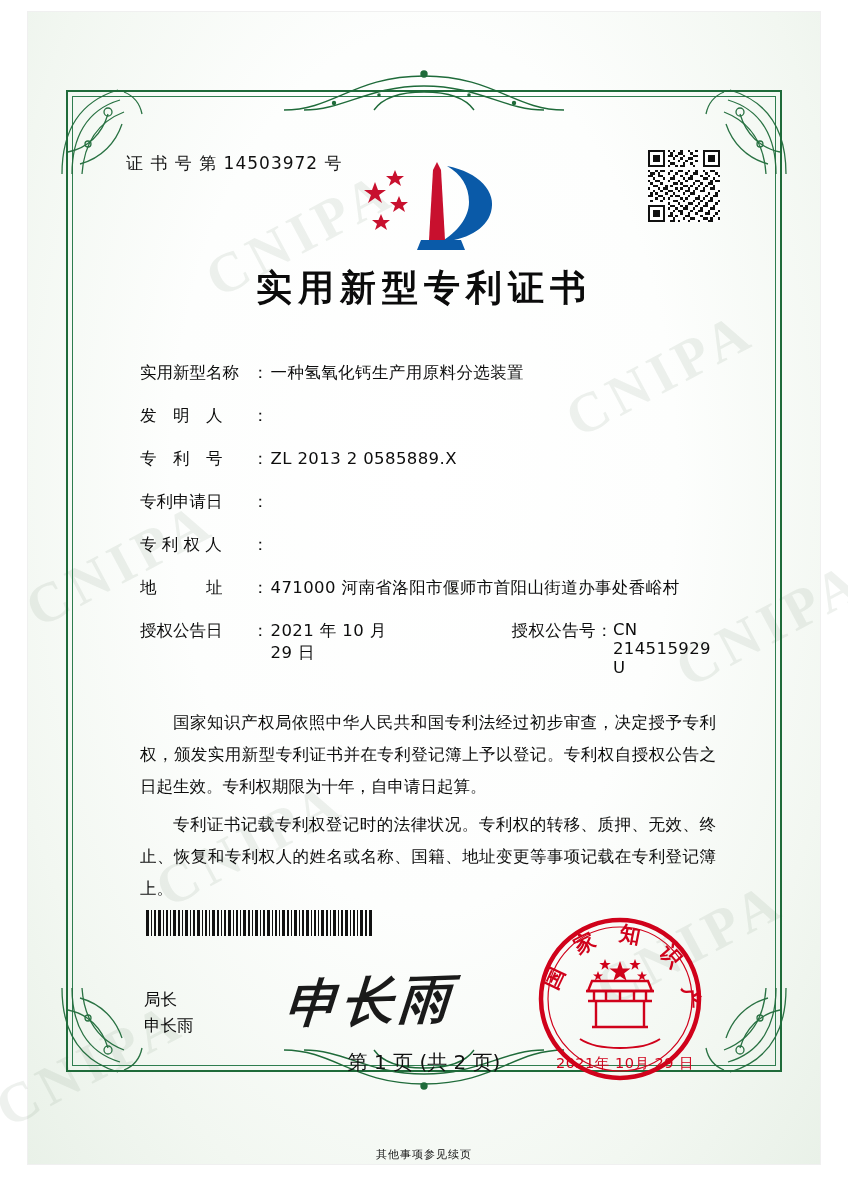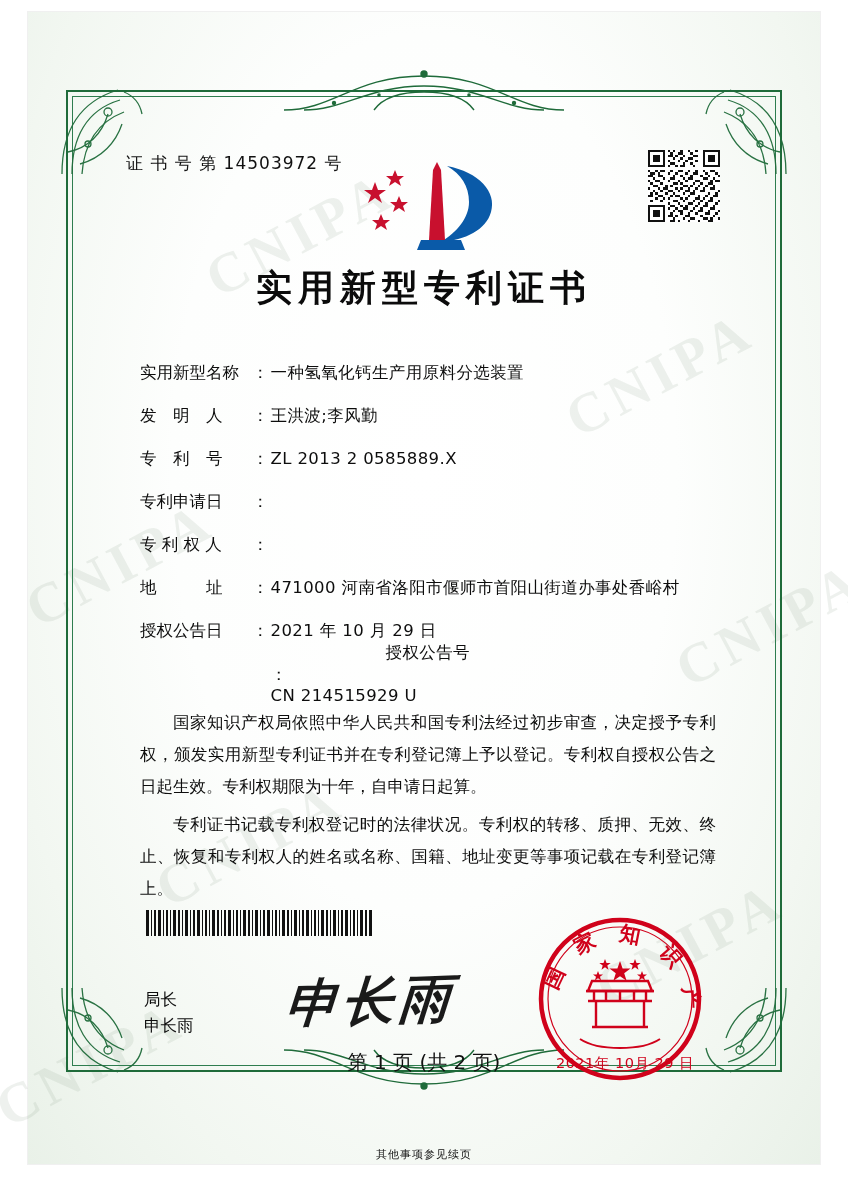--- a/index.html
+++ b/index.html
@@ -161,21 +161,21 @@
     white-space: pre;
   }
   .f-colon {
     flex: 0 0 10px;
     margin-right: 2px;
   }
   .f-value {
     flex: 1;
     letter-spacing: .4px;
   }
-  .field.row-two .f-value { display: flex; flex-direction: column; }
+  .field.row-two .f-value { display: flex; }
   .f-value .v2-label {
     margin-left: 115px;
     white-space: pre;
   }
 
   
   .paras {
     position: absolute;
     left: 112px;
     right: 96px;
@@ -583,21 +583,20 @@
 
     <div class="fields">
       <div class="field">
         <span class="f-label">实用新型名称</span>
         <span class="f-colon">：</span>
         <span class="f-value">一种氢氧化钙生产用原料分选装置</span>
       </div>
       <div class="field">
         <span class="f-label">发　明　人</span>
         <span class="f-colon">：</span>
-        <span class="f-value">王洪波;李风勤</span>
       </div>
       <div class="field">
         <span class="f-label">专　利　号</span>
         <span class="f-colon">：</span>
         <span class="f-value">ZL 2013 2 0585889.X</span>
       </div>
       <div class="field">
         <span class="f-label">专利申请日</span>
         <span class="f-colon">：</span>
       </div>

